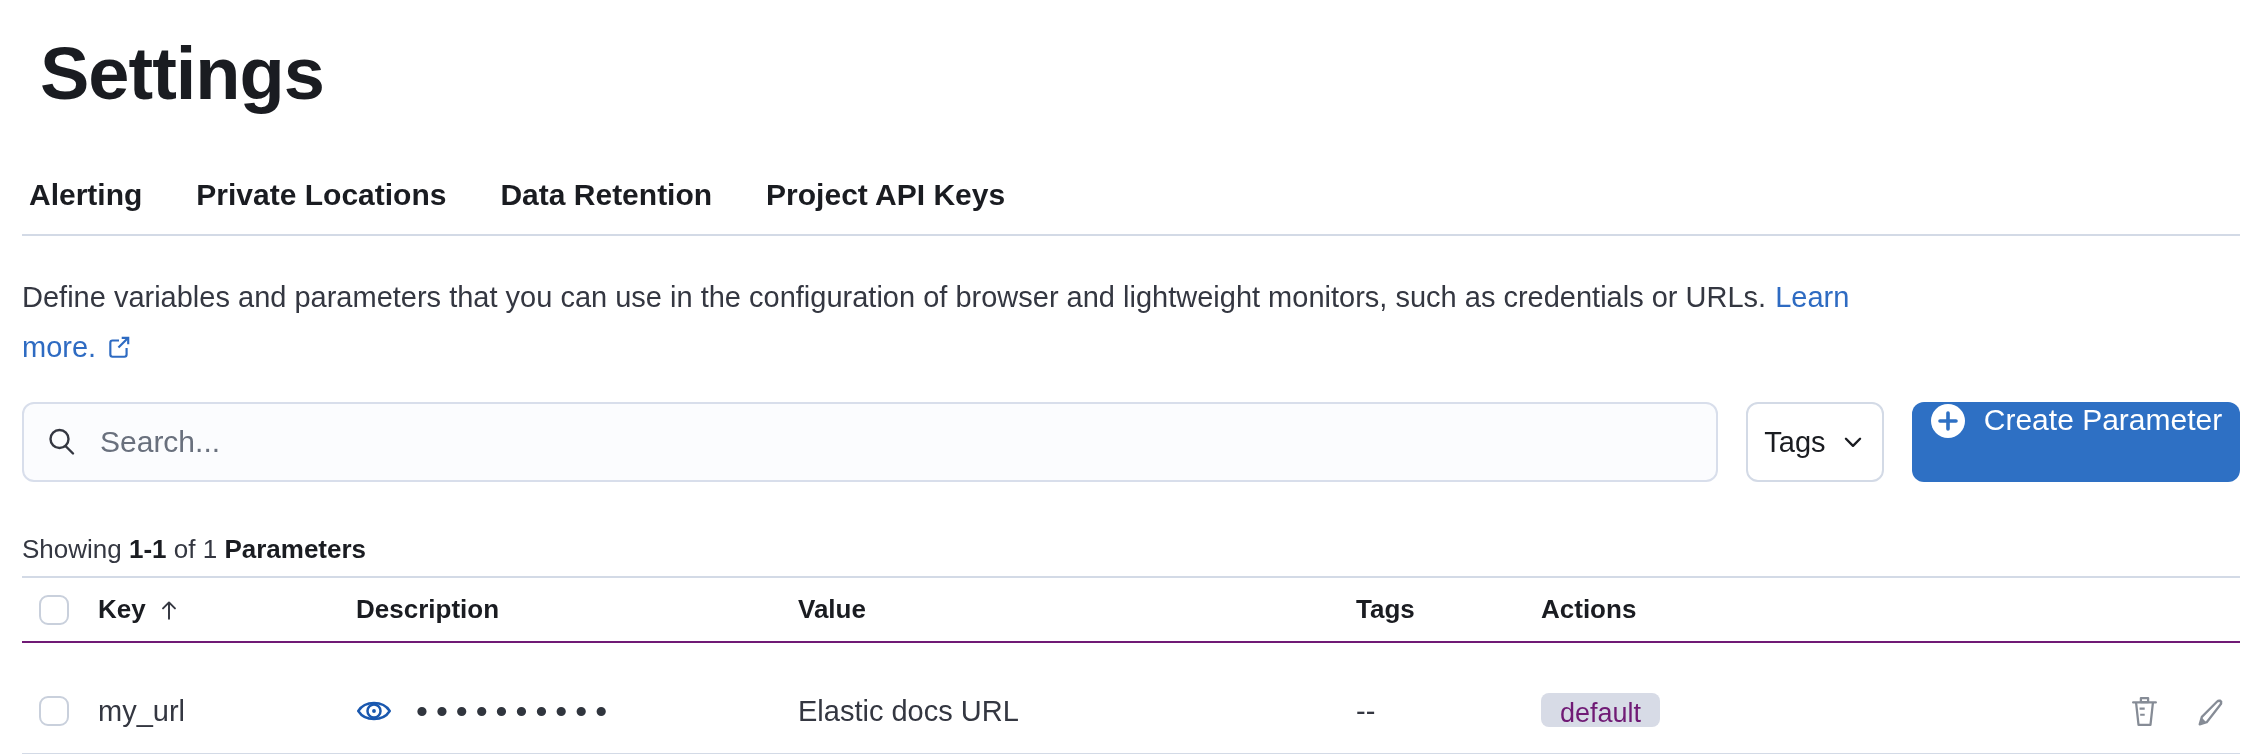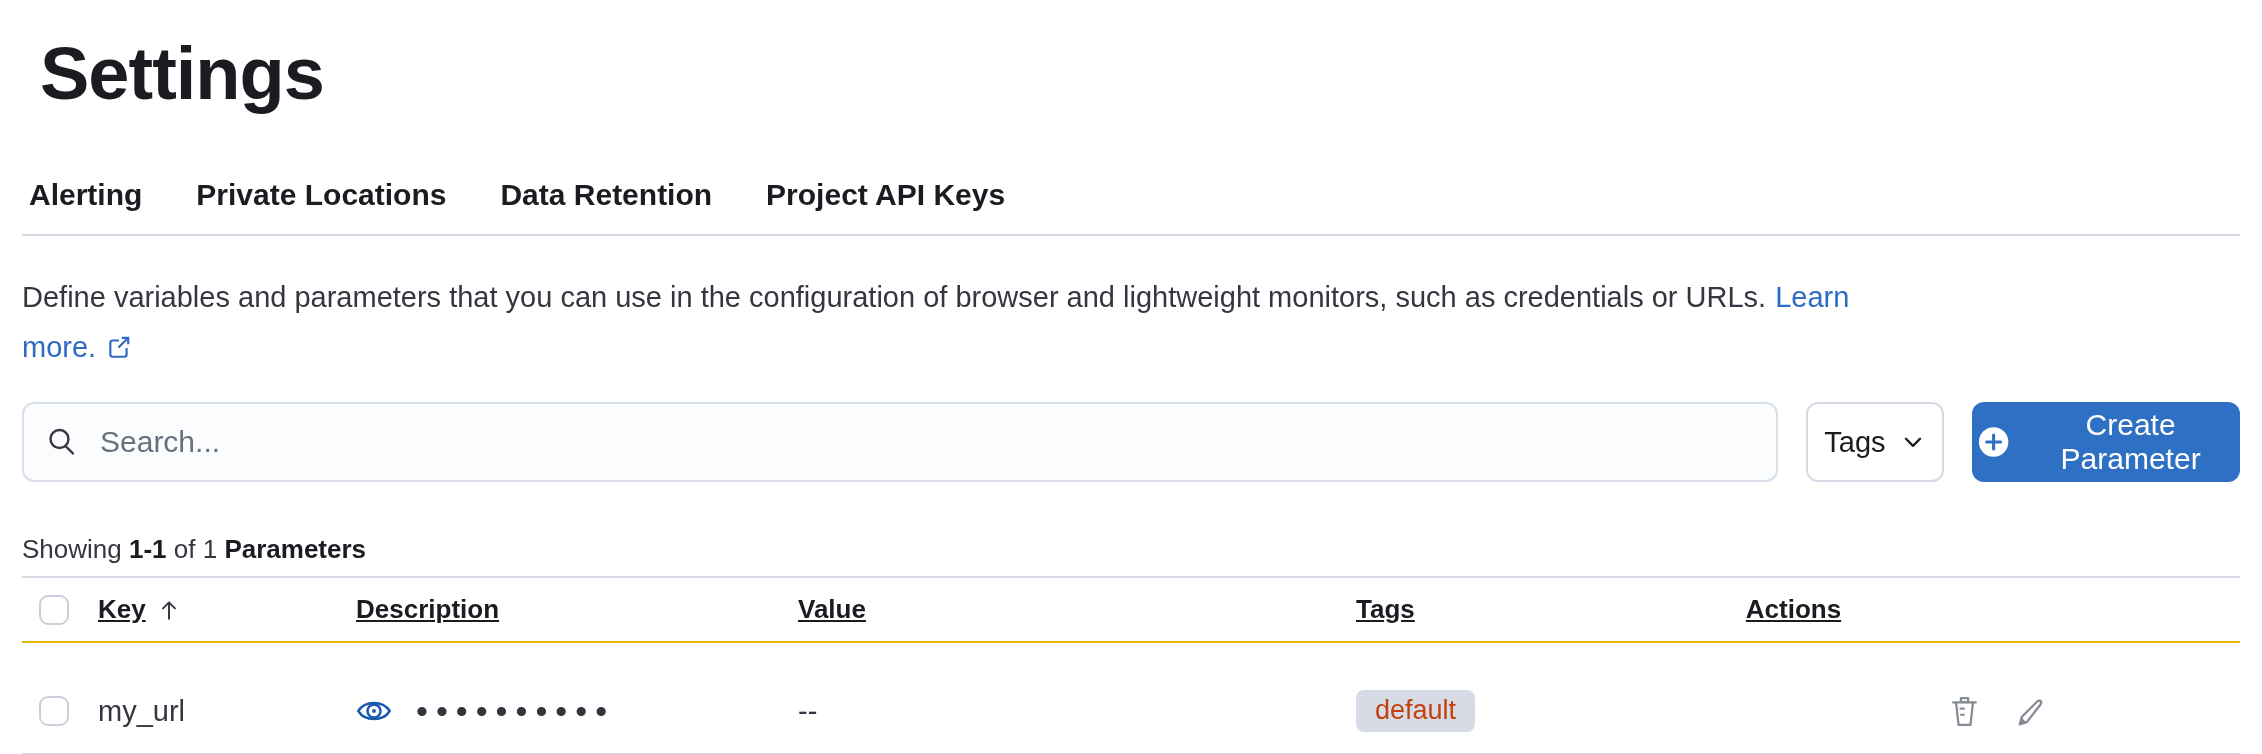--- a/index.html
+++ b/index.html
@@ -52,59 +52,59 @@
     flex: 1; border: none; outline: none; background: transparent;
     font-family: inherit; font-size: 30px; color: #343741;
   }
   .search-box input::placeholder { color: #69707d; opacity: 1; }
   .btn-tags {
     width: 138px; background: #ffffff; border: 2px solid #d3dae6; border-radius: 12px;
     display: flex; align-items: center; justify-content: center; gap: 14px;
     font-family: inherit; font-size: 29px; font-weight: 500; color: #1a1c21; cursor: pointer;
   }
   .btn-create {
-    width: 268px; background: #2e70c4; border: none; border-radius: 12px;
-    display: flex; align-items: center; justify-content: center; gap: 18px;
+    width: 328px; background: #2e70c4; border: none; border-radius: 12px;
+    display: flex; align-items: flex-start; justify-content: center; gap: 18px;
     font-family: inherit; font-size: 30px; font-weight: 500; color: #ffffff; cursor: pointer;
   }
 
   
   .summary { margin-top: 50px; font-size: 26px; line-height: 34px; color: #343741; }
   .summary .b { font-weight: 700; color: #1a1c21; }
 
   
   .table { margin-top: 10px; }
   .thead, .trow {
     display: grid;
     grid-template-columns: 76px 258px 442px 558px 185px 1fr 180px;
     align-items: center;
   }
   .thead {
-    border-top: 2px solid #d3dae6; border-bottom: 2px solid #eab308;
-    height: 67px; font-size: 26px; font-weight: 700; color: #1a1c21; text-decoration: underline;
+    border-top: 2px solid #d3dae6; border-bottom: 2px solid #701a75;
+    height: 67px; font-size: 26px; font-weight: 700; color: #1a1c21;
   }
   .trow { height: 86px; border-bottom: 2px solid #d3dae6; font-size: 29px; color: #343741; margin-top: 26px; }
   .cell-check { padding-left: 17px; }
   .checkbox {
     width: 30px; height: 30px; background: #ffffff;
     border: 2px solid #c9d0dc; border-radius: 9px; cursor: pointer;
   }
   .th-key { display: flex; align-items: center; gap: 10px; cursor: pointer; }
   .cell-actions { display: flex; justify-content: flex-end; gap: 32px; padding-right: 14px; }
-  .th-actions { text-align: center; padding-right: 14px; }
+  .th-actions { text-align: left; padding-right: 14px; }
   .value-cell { display: flex; align-items: center; gap: 24px; }
   .eye-btn { display: flex; align-items: center; cursor: pointer; }
   .dots {
     font-size: 34px; letter-spacing: 8px; color: #30353e;
     white-space: nowrap; line-height: 34px;
   }
   .badge {
-    display: inline-block; background: #d7dbe6; color: #c2410c;
+    display: inline-block; background: #d7dbe6; color: #701a75;
     font-size: 27px; font-weight: 500; line-height: 27px;
-    padding: 7px 19px 8px 19px; border-radius: 8px;
+    padding: 7px 19px 0 19px; border-radius: 8px;
   }
   .tags-cell { font-weight: 500; }
   .icon-btn { display: flex; align-items: center; cursor: pointer; }
 </style>
 </head>
 <body>
 
 <div class="container">
 
   <h1 class="page-title">Settings</h1>
@@ -180,20 +180,21 @@
       <div class="value-cell">
         <span class="eye-btn">
           <svg width="36" height="36" viewBox="0 0 32 32">
               <path d="M2 16 C 8 6.5, 24 6.5, 30 16 C 24 25.5, 8 25.5, 2 16 Z" fill="none" stroke="#1a58af" stroke-width="2.2" stroke-linejoin="round"></path>
               <circle cx="16" cy="16" r="5.8" fill="none" stroke="#1a58af" stroke-width="2.2"></circle>
               <circle cx="16" cy="16" r="1.7" fill="#1a58af"></circle>
             </svg>
         </span>
         <span class="dots">••••••••••</span>
       </div>
+      <div>Elastic docs URL</div>
       <div class="tags-cell">--</div>
       <div>
         <span class="badge">default</span>
       </div>
       <div class="cell-actions">
         <span class="icon-btn">
           <svg width="33" height="33" viewBox="0 0 32 32">
               <path d="M12.5 3 h7 v4 h-7 z" fill="none" stroke="#868c96" stroke-width="2.2" stroke-linejoin="round"></path>
               <path d="M5 7.2 h22" fill="none" stroke="#868c96" stroke-width="2.2" stroke-linecap="round"></path>
               <path d="M7.8 7.2 L10.2 29 h11.6 L24.2 7.2" fill="none" stroke="#868c96" stroke-width="2.2" stroke-linejoin="round"></path>

